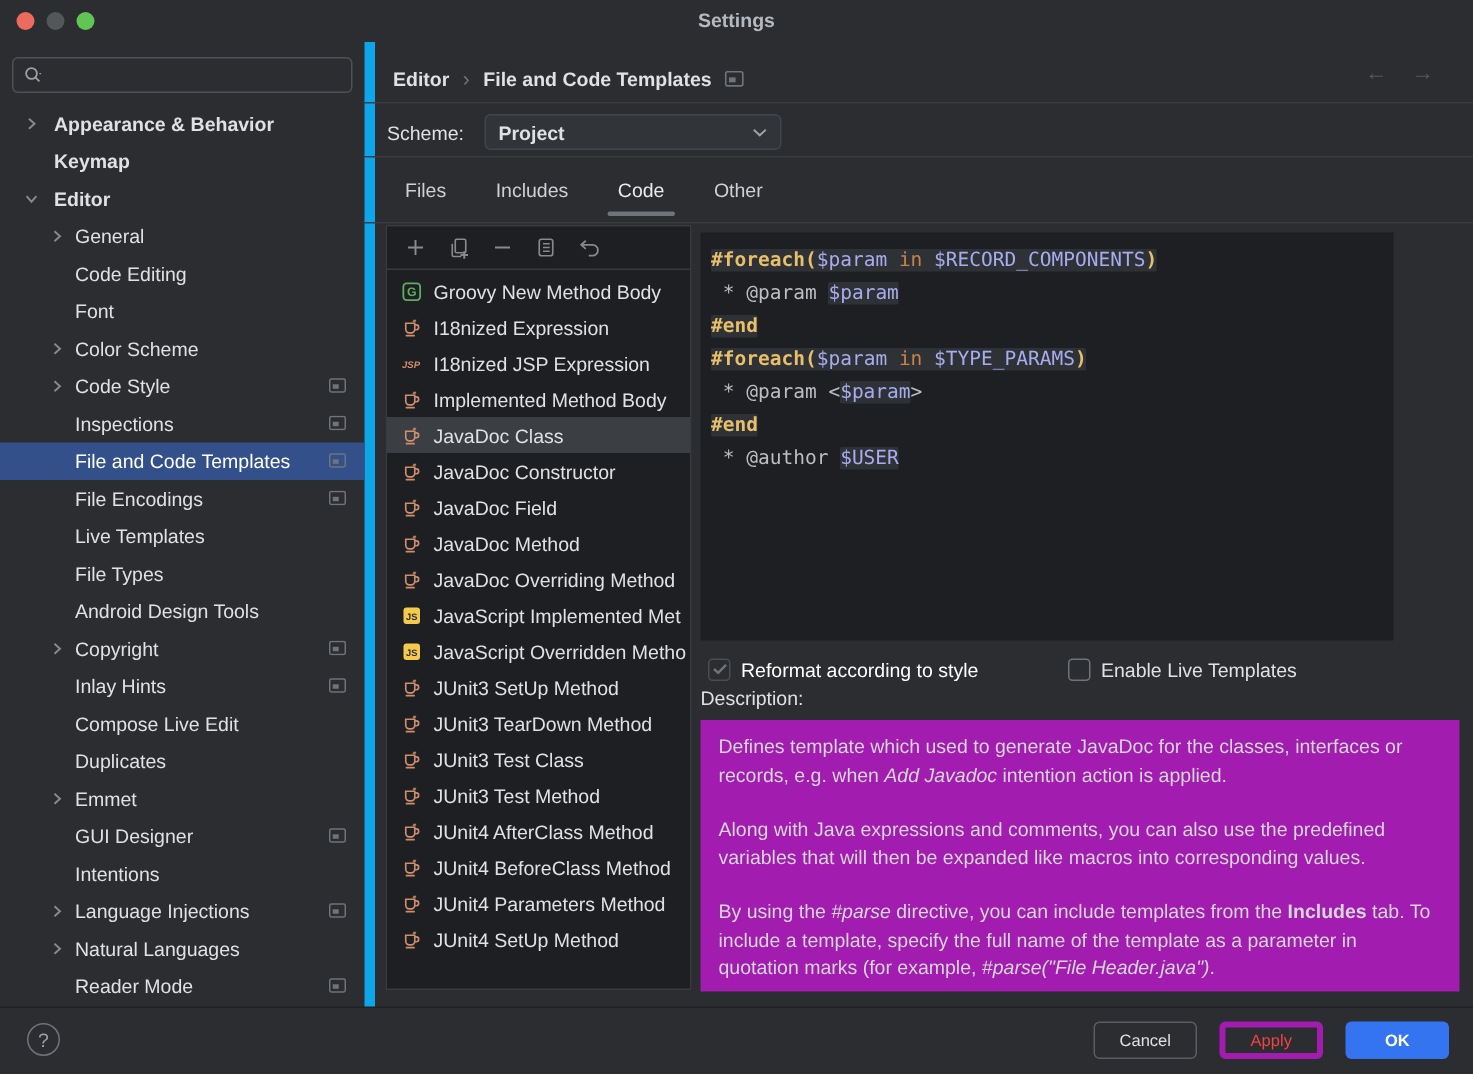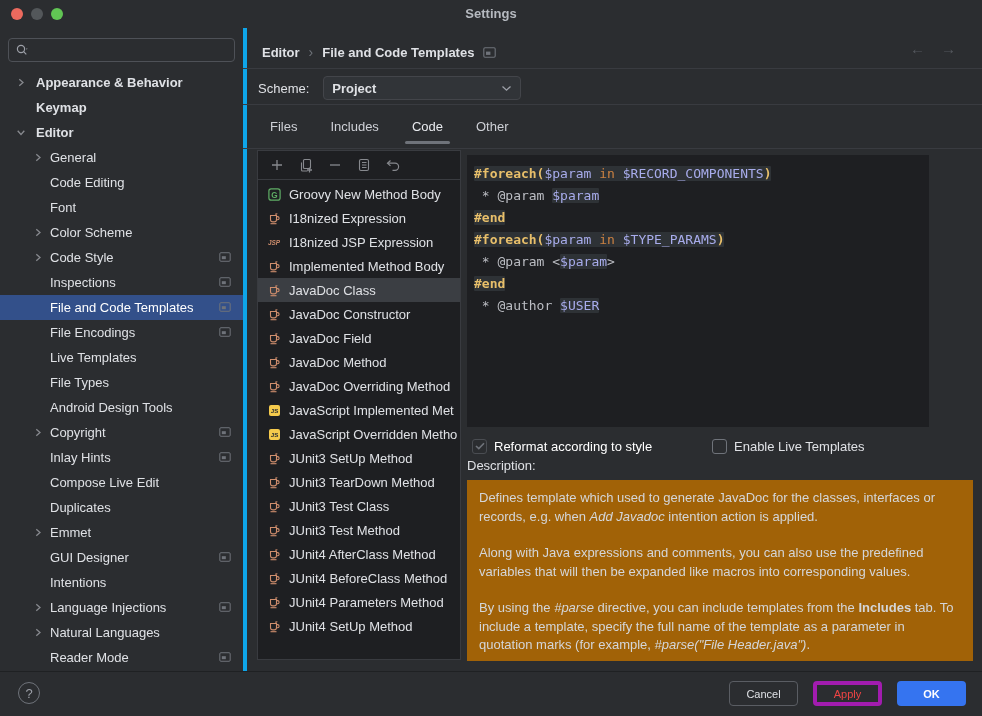--- a/index.html
+++ b/index.html
@@ -12,21 +12,21 @@
   
   .titlebar{position:absolute;left:0;top:0;right:0;height:28px;text-align:center;
     line-height:28px;font-weight:bold;color:#B6BAC0;}
   .lights{position:absolute;left:11px;top:8px;display:flex;gap:8px;}
   .light{width:12px;height:12px;border-radius:50%;}
   .light.red{background:#EC6A5E;}
   .light.gray{background:#53575A;}
   .light.green{background:#61C554;}
   
   .sidebar{position:absolute;left:0;top:28px;width:243px;height:644px;
-    border-right:4px solid #0ea5e9;overflow:hidden;}
+    border-right:7px solid #0ea5e9;overflow:hidden;}
   .searchbox{margin:10px 8px 8px 8px;height:22px;border:1px solid #4E5157;border-radius:4px;
     display:flex;align-items:center;padding:0 6px;gap:2px;}
   .tree{margin-top:6px;}
   .trow{position:relative;height:25px;display:flex;align-items:center;cursor:default;}
   .trow.selected{background:#33508A;color:#FFFFFF;}
   .trow .chev{position:absolute;top:8px;width:8px;height:8px;display:inline-flex;}
   .trow .chev.down svg{transform:rotate(90deg);}
   .trow.lvl0 .chev{left:17px;}
   .trow.lvl1 .chev{left:34px;}
   .trow.lvl0 .tlabel{margin-left:36px;font-weight:bold;}
@@ -74,21 +74,21 @@
   .checkrow{position:absolute;left:229px;top:408px;display:flex;align-items:center;height:20px;}
   .cbox{width:15px;height:15px;border-radius:3px;box-sizing:border-box;display:flex;
     align-items:center;justify-content:center;}
   .opt1 .cbox{border:1px solid #4A4D52;}
   .opt2 .cbox{border:1px solid #6F737A;}
   .opt{display:flex;align-items:center;gap:7px;}
   .opt1{width:240px;color:#ffffff;}
   .opt2{color:#DFE1E5;}
   
   .desc-label{position:absolute;left:224px;top:430px;color:#DFE1E5;}
-  .desc{position:absolute;left:224px;top:452px;width:506px;height:181px;background:#a16207;
+  .desc{position:absolute;left:224px;top:452px;width:506px;height:181px;background:#a21caf;
     box-sizing:border-box;padding:9px 12px;color:#D4D6D9;font-size:13px;line-height:18.5px;
     overflow:hidden;}
   .desc p{margin:0 0 18px 0;}
   
   .footer{position:absolute;left:0;right:0;bottom:0;height:44px;border-top:1px solid #1F2123;}
   .help{position:absolute;left:18px;top:10px;width:22px;height:22px;border:1.5px solid #6F737A;
     border-radius:50%;color:#9DA0A8;display:flex;align-items:center;justify-content:center;
     font-size:13px;box-sizing:border-box;}
   .btns{position:absolute;right:16px;top:9px;display:flex;gap:15px;}
   .btn{min-width:69px;height:25px;border-radius:4px;box-sizing:border-box;display:flex;

